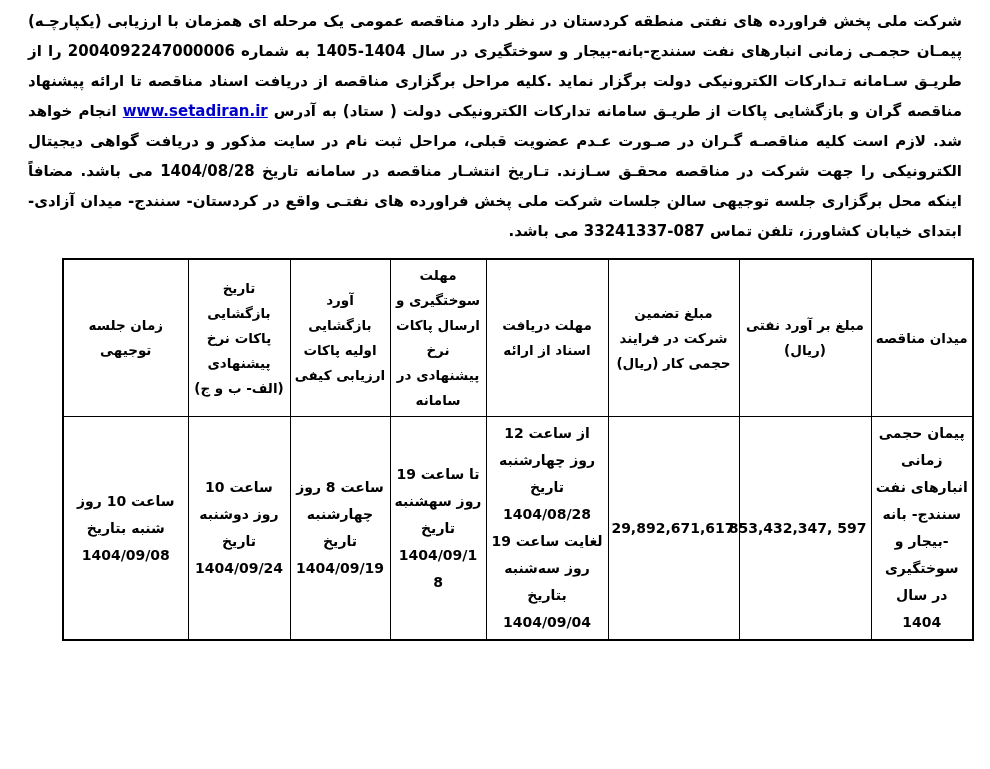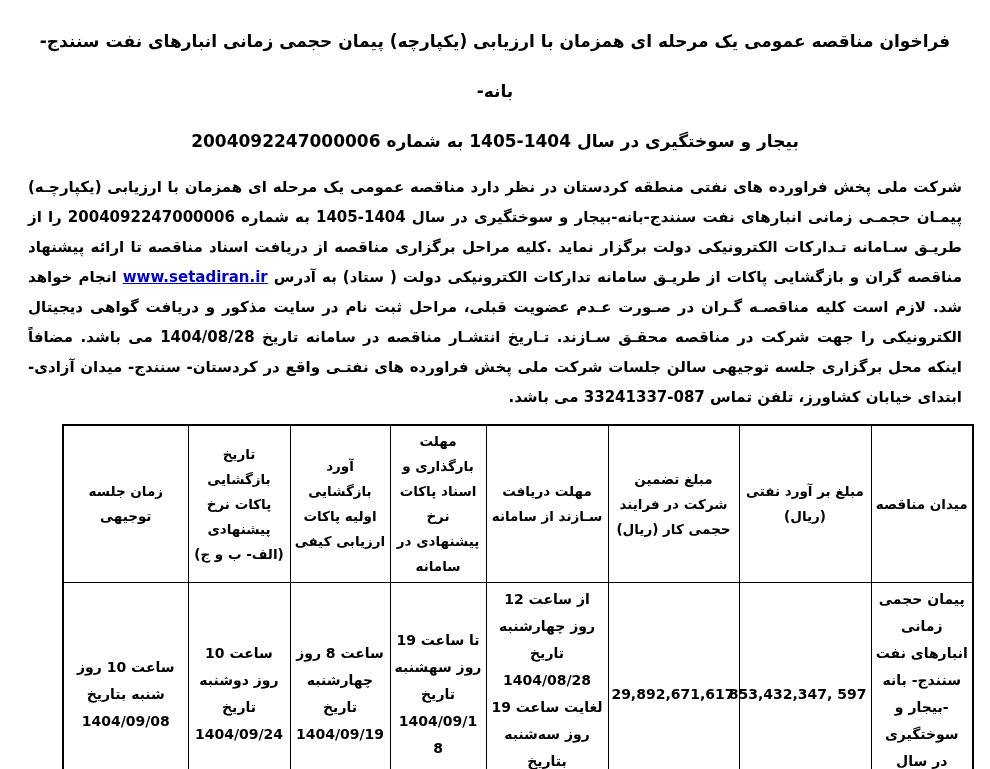--- a/index.html
+++ b/index.html
@@ -30,45 +30,41 @@
   tr.head-row th{font-size:13.5px;line-height:25px;}
   tr.data-row{height:195px;}
   tr.data-row td{font-size:14px;line-height:27px;}
   td.num{white-space:nowrap;font-size:13.5px;}
 </style>
 </head>
 <body>
 
 <div class="page">
 
-  <div class="title">
-    <div>فراخوان مناقصه عمومی یک مرحله ای همزمان با ارزیابی (یکپارچه) پیمان حجمی زمانی انبارهای نفت سنندج-بانه-</div>
-    <div>بیجار و سوختگیری در سال 1404-1405 به شماره 2004092247000006</div>
-  </div>
 
   <div class="intro"><span>شرکت ملی پخش فراورده های نفتی منطقه کردستان  در نظر دارد مناقصه عمومی یک مرحله ای همزمان با ارزیابی (یکپارچـه) پیمـان حجمـی زمانی انبارهای نفت سنندج-بانه-بیجار و سوختگیری در سال 1404-1405  به شماره 2004092247000006 را از طریـق سـامانه تـدارکات الکترونیکی دولت برگزار نماید .کلیه مراحل برگزاری مناقصه از دریافت اسناد مناقصه تا ارائه پیشنهاد مناقصه گران و بازگشایی پاکات از طریـق سامانه تدارکات الکترونیکی دولت ( ستاد) به آدرس </span><a href="#">www.setadiran.ir</a><span> انجام خواهد شد. لازم است کلیه مناقصـه گـران  در صـورت عـدم عضویت قبلی، مراحل ثبت نام در سایت مذکور و دریافت گواهی دیجیتال الکترونیکی را جهت شرکت در مناقصه محقـق سـازند. تـاریخ انتشـار مناقصه در سامانه تاریخ 1404/08/28 می باشد. مضافاً اینکه محل برگزاری جلسه توجیهی سالن جلسات شرکت ملی پخش فراورده های نفتـی واقع در کردستان- سنندج- میدان آزادی- ابتدای خیابان کشاورز، تلفن تماس  087-33241337 می باشد.</span></div>
 
   <table class="tender">
     <colgroup>
       <col style="width:102px">
         <col style="width:132px">
         <col style="width:131px">
         <col style="width:122px">
       <col style="width:96px">
         <col style="width:100px">
         <col style="width:102px">
         <col style="width:125px">
     </colgroup>
     <tbody>
       <tr class="head-row">
         <th>میدان مناقصه</th>
         <th>مبلغ بر آورد نفتی (ریال)</th>
         <th>مبلغ تضمین شرکت در فرایند حجمی کار (ریال)</th>
-        <th>مهلت دریافت سـازند از سامانه</th>
-        <th>مهلت بارگذاری و اسناد پاکات نرخ پیشنهادی در سامانه</th>
+        <th>مهلت دریافت اسناد از ارائه</th>
+        <th>مهلت سوختگیری و ارسال پاکات نرخ پیشنهادی در سامانه</th>
         <th>آورد بازگشایی اولیه پاکات ارزیابی کیفی</th>
         <th>تاریخ بازگشایی پاکات نرخ پیشنهادی (الف- ب و ج)</th>
         <th>زمان جلسه توجیهی</th>
       </tr>
       <tr class="data-row">
         <td>پیمان حجمی زمانی انبارهای نفت سنندج- بانه -بیجار و سوختگیری در سال 1404</td>
         <td class="num">597 ,853,432,347</td>
         <td class="num">29,892,671,617</td>
         <td>از ساعت 12  روز چهارشنبه تاریخ 1404/08/28 لغایت ساعت  19 روز سه‌شنبه بتاریخ 1404/09/04</td>
         <td>تا ساعت 19 روز سهشنبه تاریخ 1404/09/18</td>

